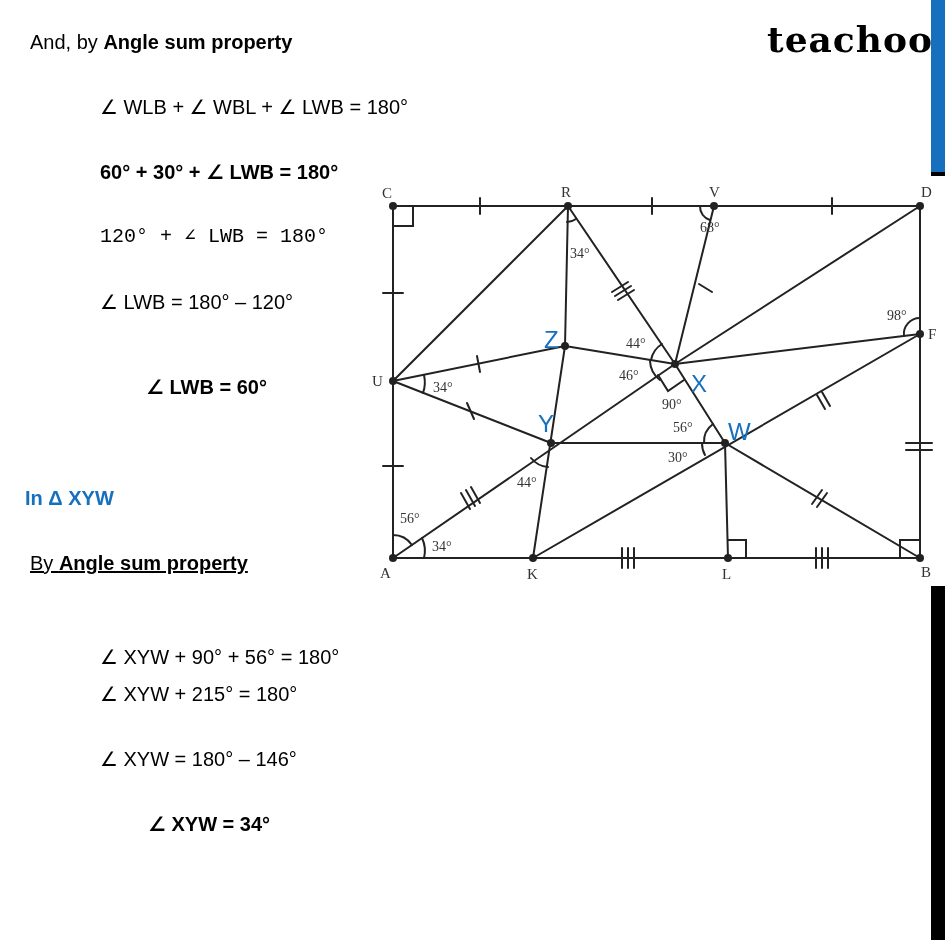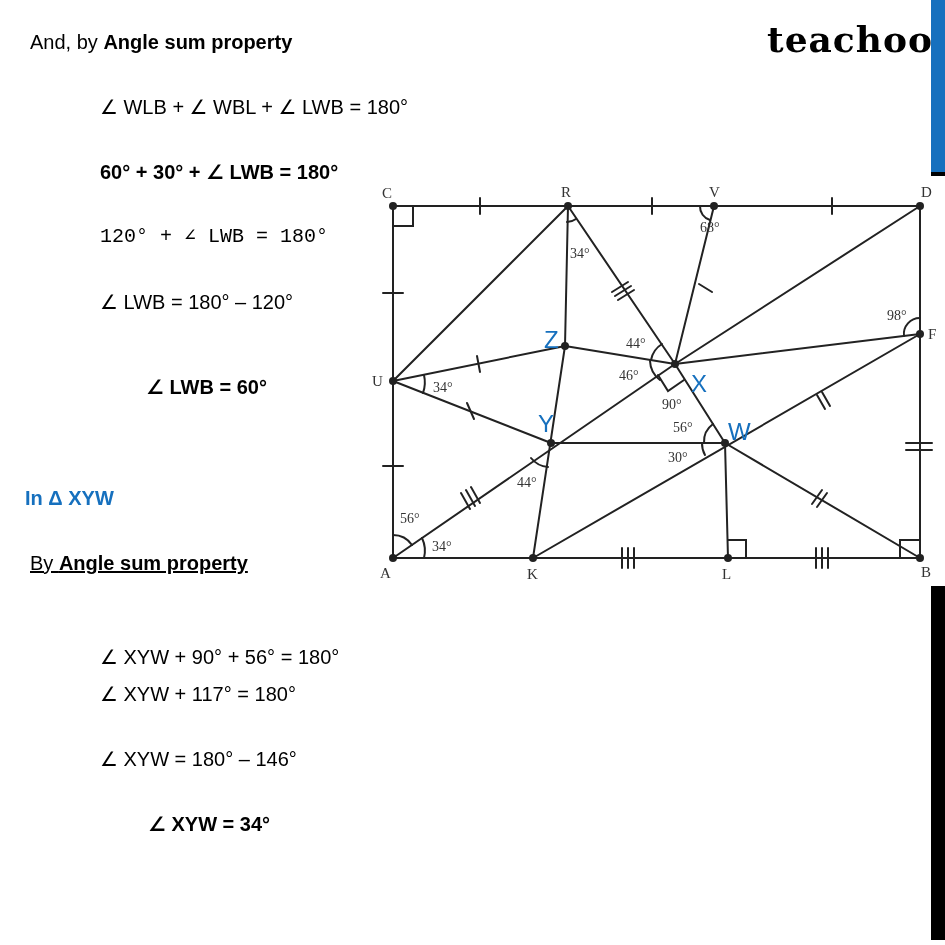--- a/index.html
+++ b/index.html
@@ -33,21 +33,21 @@
 <div class="line b" style="left:100px;top:157px;">60° + 30° + ∠ LWB = 180°</div>
 <div class="line" style="left:100px;top:222px;font-family:Liberation Mono, monospace;">120° + ∠ LWB = 180°</div>
 <div class="line" style="left:100px;top:287px;">∠ LWB = 180° – 120°</div>
 <div class="line b" style="left:100px;top:372px;margin-left:46px;">∠ LWB = 60°</div>
 
 <div class="line b blue" style="left:25px;top:483px;">In Δ XYW</div>
 <div class="line" style="left:30px;top:548px;text-decoration:underline;">
   <span>By </span><span class="b">Angle sum property</span>
 </div>
 <div class="line" style="left:100px;top:614px;margin-top:28px;">∠ XYW + 90° + 56° = 180°</div>
-<div class="line" style="left:100px;top:679px;">∠ XYW + 117° = 180°</div>
+<div class="line" style="left:100px;top:679px;">∠ XYW + 215° = 180°</div>
 <div class="line" style="left:100px;top:744px;">∠ XYW = 180° – 146°</div>
 <div class="line b" style="left:100px;top:809px;margin-left:48px;">∠ XYW = 34°</div>
 
 <svg class="diagram" width="945" height="945" viewBox="0 0 945 945">
 
   <rect x="362" y="182" width="570" height="403" fill="#ffffff"></rect>
   <g stroke="#222" stroke-width="2" fill="none" stroke-linecap="round">
 
     <polyline points="393,206 920,206 920,558 393,558 393,206"></polyline>
 

